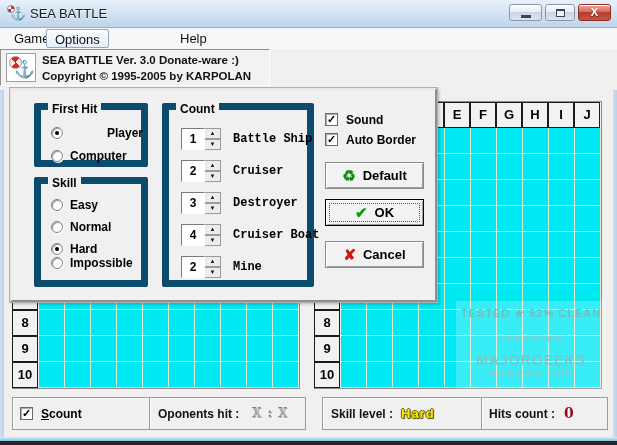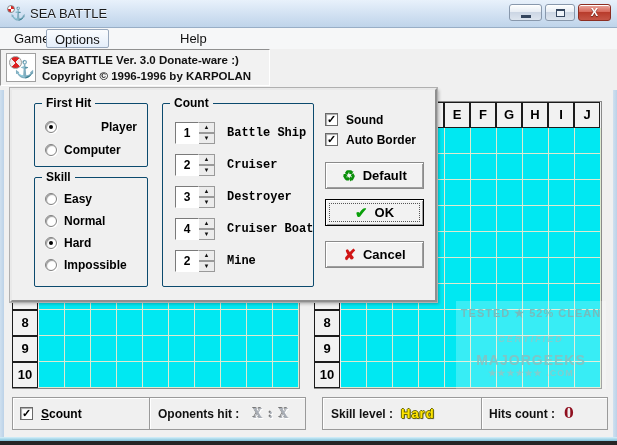--- a/index.html
+++ b/index.html
@@ -69,21 +69,21 @@
     text-align:center; color:rgba(120,185,185,.95); font-weight:bold; overflow:hidden; }
   .wm1 { font-size:11px; margin-top:6px; letter-spacing:1px; }
   .wm2 { font-size:9px; letter-spacing:2px; margin-top:14px; color:rgba(140,200,200,.85);font-style:italic; }
   .wm3 { font-size:14px; margin-top:8px; letter-spacing:1px; color:rgba(130,195,195,.95); }
   .wm4 { font-size:9px; letter-spacing:1px; color:rgba(140,200,200,.85); }
 
   
   .dialog { left:10px; top:88px; width:427px; height:214px; background:#f0f0f0;
     border:2px solid; border-color:#e9e9e9 #8f8f8f #8f8f8f #e9e9e9;
     box-shadow:0 0 0 1px #b0b0b0, 2px 2px 3px rgba(0,0,0,.25); }
-  .groupbox { position:absolute; border:1px solid #0c4a6e; border-radius:2px;padding-left:16px; }
+  .groupbox { position:absolute; border:7px solid #0c4a6e; border-radius:2px;padding-left:16px; }
   .gb-title { position:absolute; top:-8px; left:7px; background:#f0f0f0; padding:0 4px;
     font-size:12px; font-weight:bold; color:#000; }
   .gb-firsthit { left:22px; top:13px; width:114px; height:64px; }
   .gb-skill { left:22px; top:87px; width:114px; height:110px; }
   .gb-count { left:150px; top:13px; width:152px; height:184px; }
 
   .radio-row { position:absolute; left:10px; height:16px; display:flex; align-items:center; gap:7px; }
   .radio { width:12px; height:12px; border-radius:50%; background:#fff; position:relative;
     border:1px solid #808080; box-shadow:inset 1px 1px 1px rgba(0,0,0,.4), 1px 1px 0 #fff; }
   .radio.on::after { content:""; position:absolute; left:3px; top:3px; width:4px; height:4px; border-radius:50%; background:#000; }
@@ -183,21 +183,21 @@
       <span class="big" style="color:#371a66;">☠</span>
     </span>
 
     <div class="abs infobox" style="left:0;top:0;">
       <span class="info-icon">
         <span class="info-buoy"></span>
         <span class="info-anch">⚓</span>
       </span>
       <div class="info-text">
         <div>SEA BATTLE Ver. 3.0  Donate-ware :)</div>
-        <div>Copyright © 1996-1996 by KARPOLAN</div>
+        <div>Copyright © 1995-2005 by KARPOLAN</div>
       </div>
     </div>
   </div>
 
   <div class="abs board-wrap" style="left:12px;top:101px;">
     <div class="board" id="board-left">
         <div class="bcell corner"></div>
         <div class="bcell hcell">A</div>
         <div class="bcell hcell">B</div>
         <div class="bcell hcell">C</div>
@@ -474,21 +474,21 @@
         <span class="ctl-label">Easy</span>
       </div>
       <div class="radio-row" style="top:35px;">
         <span class="radio"></span>
         <span class="ctl-label">Normal</span>
       </div>
       <div class="radio-row" style="top:57px;">
         <span class="radio on"></span>
         <span class="ctl-label">Hard</span>
       </div>
-      <div class="radio-row" style="top:79px;align-items:center;">
+      <div class="radio-row" style="top:71px;align-items:center;">
         <span class="radio"></span>
         <span class="ctl-label">Impossible</span>
       </div>
     </div>
 
     <div class="groupbox gb-count">
       <span class="gb-title">Count</span>
 
       <div class="count-row" style="top:18px;">
         <span class="spin-num">1</span>

